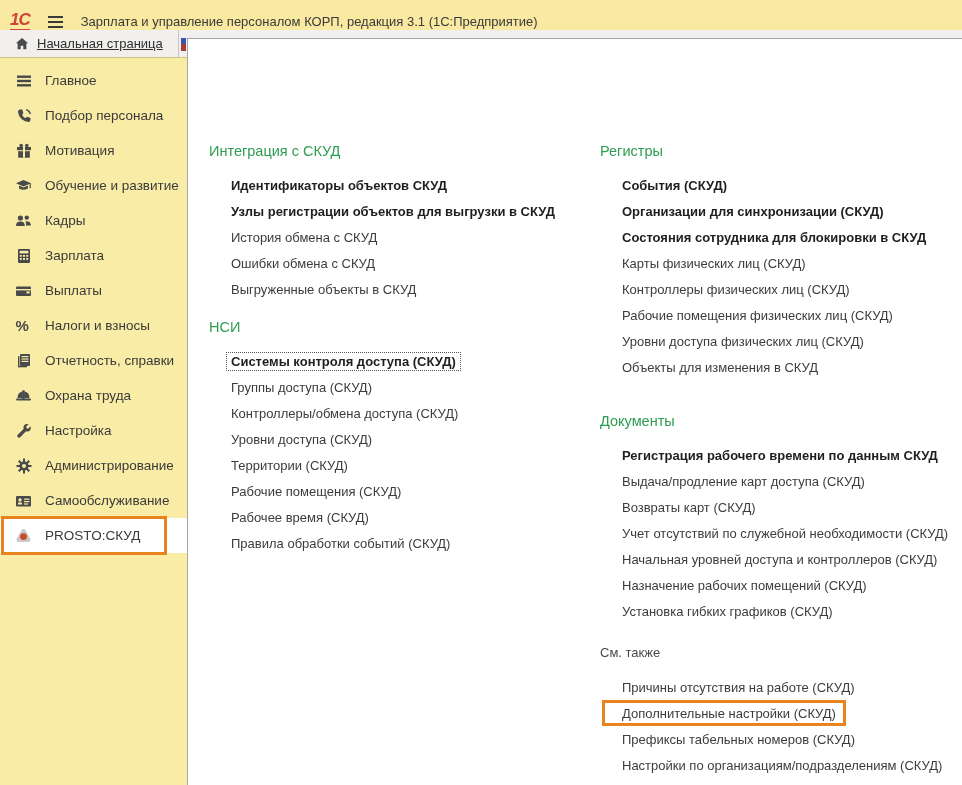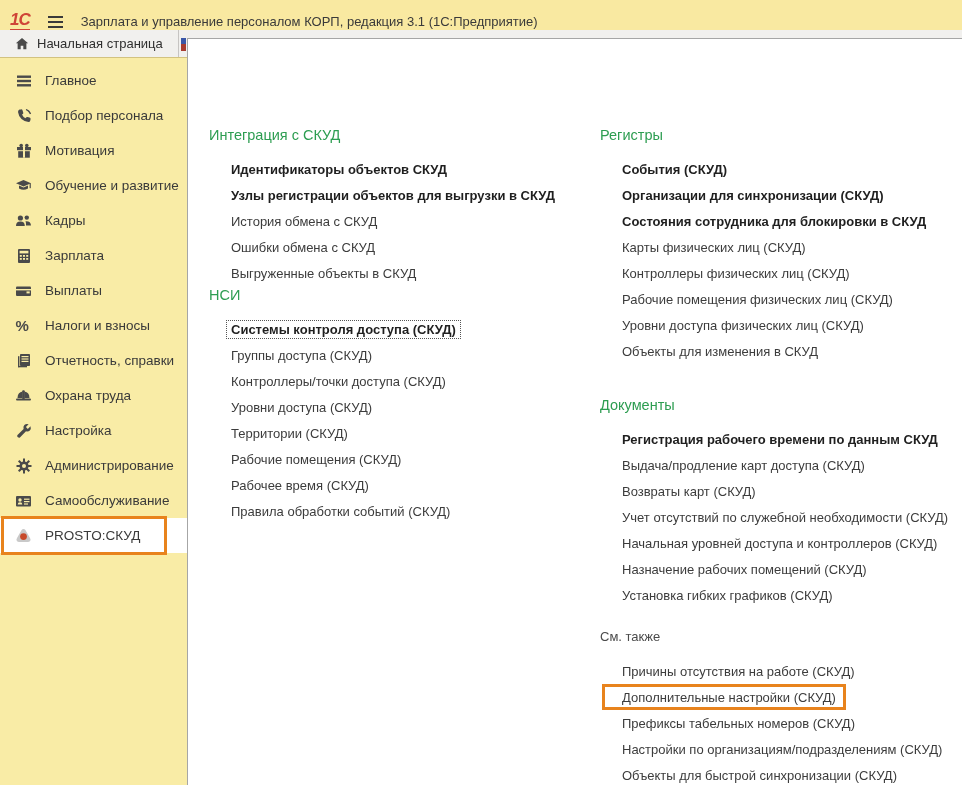--- a/index.html
+++ b/index.html
@@ -14,21 +14,21 @@
              font-size:17px; line-height:1; letter-spacing:-1px;
              border-bottom:3px double #cf4437; padding-bottom:1px; font-style:italic; }
   .burger { display:flex; flex-direction:column; gap:3px; cursor:pointer; padding:4px 2px; }
   .burger i { display:block; width:15px; height:2px; background:#3a3a3a; }
   .win-title { font-size:13px; color:#3a3a3a; }
 
   
   .tabbar { position:absolute; left:0; top:30px; width:962px; height:28px;
             background:#f1f0ee; border-bottom:1px solid #d2c280; display:flex; }
   .tab { display:flex; align-items:center; gap:8px; padding:0 15px;
-         border-right:1px solid #c6c4c2; font-size:13px; color:#2f2f2f; cursor:pointer; }
+         border-right:1px solid #c6c4c2; font-size:13px; color:#2f2f2f; cursor:pointer;text-decoration:underline; }
   .tab svg { display:block; }
   .tab-stub { position:absolute; left:181px; top:8px; width:5px; height:13px;
               background:linear-gradient(180deg,#3a57a7 0 45%, #a83c30 45% 100%); }
 
   
   .sidebar { position:absolute; left:0; top:58px; width:187px; height:727px;
              background:#f9eca6; padding-top:5px; }
   .side-item { position:relative; height:35px; display:flex; align-items:center;
                gap:13px; padding-left:15px; font-size:13.5px; color:#3a3a3a; cursor:pointer; }
   .side-item .sicon { width:17px; height:17px; flex:0 0 17px; display:flex;
@@ -38,21 +38,21 @@
                top:-2px; bottom:-2px; border:3px solid #e8831d; pointer-events:none; }
 
   
   .panel { position:absolute; left:187px; top:38px; width:775px; height:747px;
            background:#ffffff; border-left:1px solid #a6a6a6; border-top:1px solid #a6a6a6; z-index:5; }
   .col { position:absolute; top:88px; }
   .col-left  { left:21px;  width:380px; }
   .col-right { left:412px; width:360px; }
   .sec-h { font-size:14.5px; color:#2d9d51; height:20px; margin-bottom:10px; }
   .sec-h.muted { color:#4a4a4a; font-size:13px; }
-  .sec { margin-top:0; }
+  .sec { margin-top:16px; }
   .sec.gap-md { }
   .sec.gap-lg { margin-top:32px; }
   .sec.gap-sm { margin-top:20px; }
   .mi { font-size:13px; line-height:26px; color:#3c3c3c; padding-left:22px;
         cursor:pointer; white-space:nowrap; }
   .mi.bold { font-weight:bold; color:#1f1f1f; }
   .focus-ring { position:relative; }
   .focus-ring::after { content:""; position:absolute; left:-5px; right:-5px;
         top:-2px; bottom:-2px; border:1px dotted #555; pointer-events:none; }
   .hl-ring { position:relative; }
@@ -270,21 +270,21 @@
         <div class="mi bold">Узлы регистрации объектов для выгрузки в СКУД</div>
         <div class="mi">История обмена с СКУД</div>
         <div class="mi">Ошибки обмена с СКУД</div>
         <div class="mi">Выгруженные объекты в СКУД</div>
       </div>
 
       <div class="sec gap-md">
         <div class="sec-h">НСИ</div>
         <div class="mi bold"><span class="focus-ring">Системы контроля доступа (СКУД)</span></div>
         <div class="mi">Группы доступа (СКУД)</div>
-        <div class="mi">Контроллеры/точки доступа (СКУД)</div>
+        <div class="mi">Контроллеры/обмена доступа (СКУД)</div>
         <div class="mi">Уровни доступа (СКУД)</div>
         <div class="mi">Территории (СКУД)</div>
         <div class="mi">Рабочие помещения (СКУД)</div>
         <div class="mi">Рабочее время (СКУД)</div>
         <div class="mi">Правила обработки событий (СКУД)</div>
       </div>
 
     </div>
 
     <div class="col col-right">

